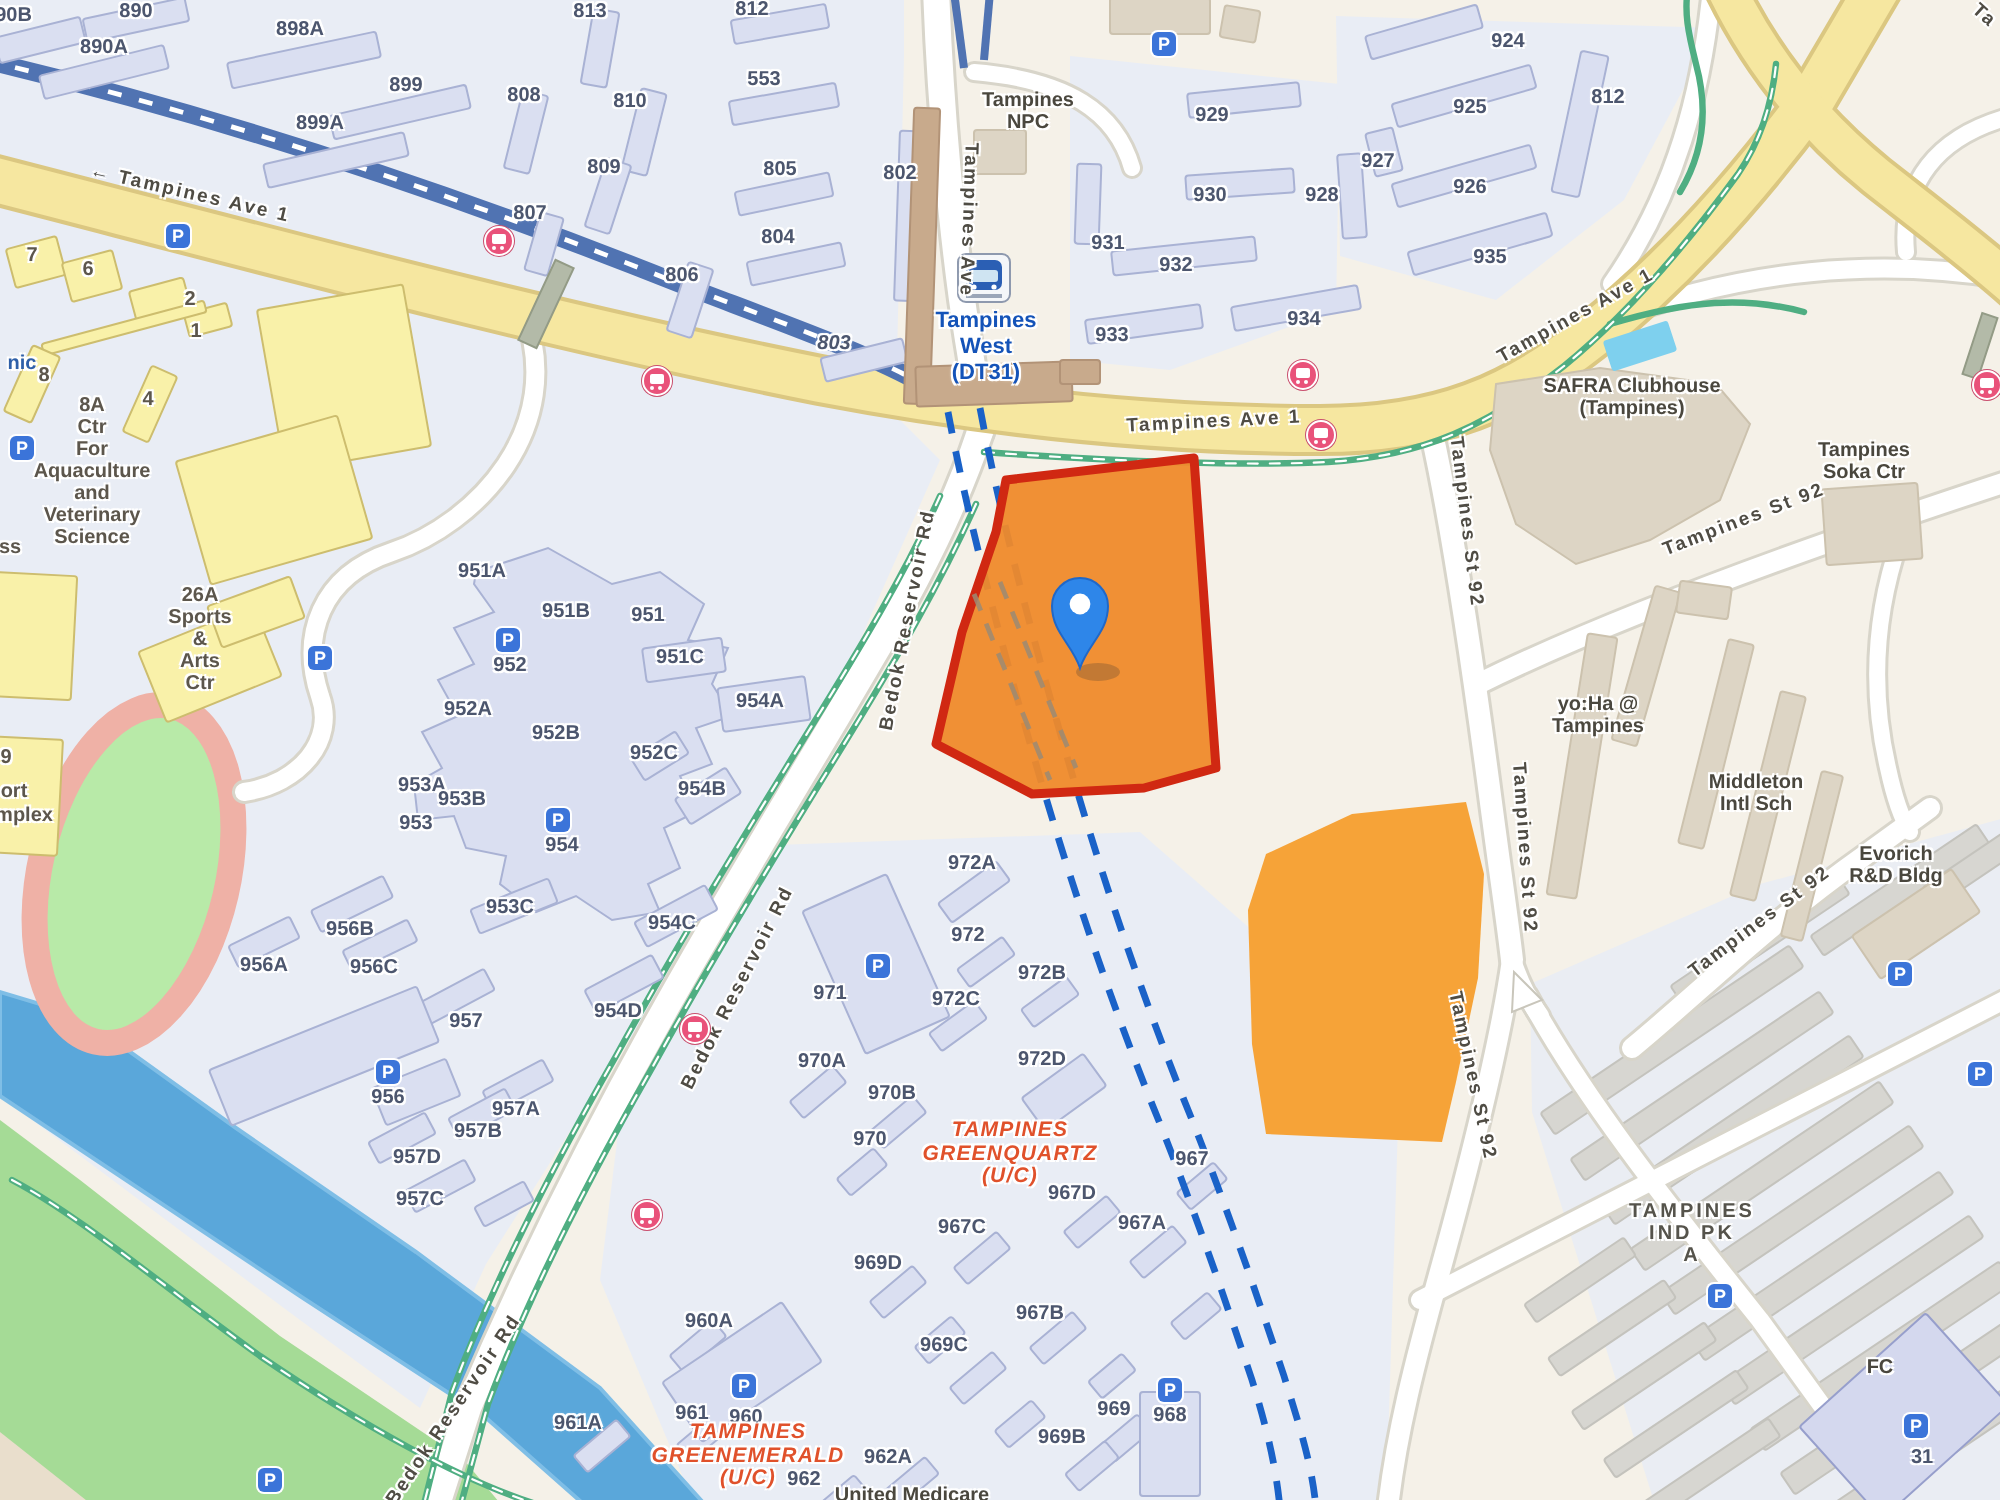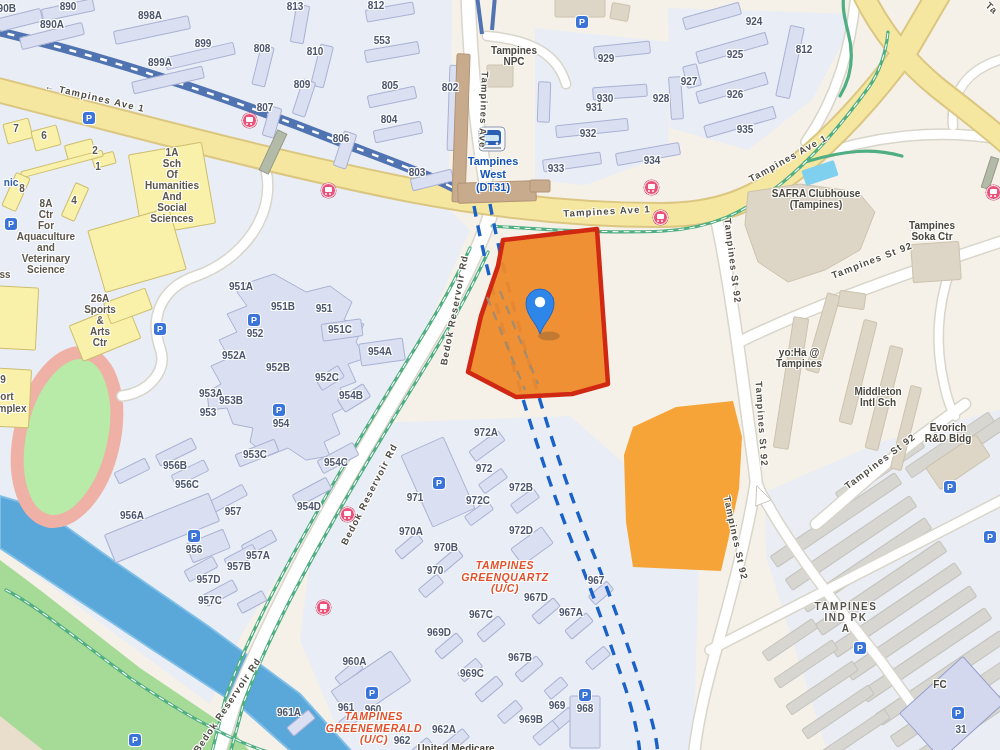--- a/index.html
+++ b/index.html
@@ -310,24 +310,24 @@
       <div class="maplbl blk" style="left: 315px; top: 51px; transform: translate(-50%, -50%) rotate(0deg);">810</div>
       <div class="maplbl blk" style="left: 295px; top: 6px; transform: translate(-50%, -50%) rotate(0deg);">813</div>
       <div class="maplbl blk" style="left: 302px; top: 84px; transform: translate(-50%, -50%) rotate(0deg);">809</div>
       <div class="maplbl blk" style="left: 265px; top: 107px; transform: translate(-50%, -50%) rotate(0deg);">807</div>
       <div class="maplbl blk" style="left: 341px; top: 138px; transform: translate(-50%, -50%) rotate(0deg);">806</div>
       <div class="maplbl blk" style="left: 376px; top: 5px; transform: translate(-50%, -50%) rotate(0deg);">812</div>
       <div class="maplbl blk" style="left: 382px; top: 40px; transform: translate(-50%, -50%) rotate(0deg);">553</div>
       <div class="maplbl blk" style="left: 390px; top: 85px; transform: translate(-50%, -50%) rotate(0deg);">805</div>
       <div class="maplbl blk" style="left: 450px; top: 87px; transform: translate(-50%, -50%) rotate(0deg);">802</div>
       <div class="maplbl blk" style="left: 389px; top: 119px; transform: translate(-50%, -50%) rotate(0deg);">804</div>
-      <div class="maplbl blk" style="left: 417px; top: 172px; transform: translate(-50%, -50%) rotate(0deg);">803</div>
+      <div class="maplbl blk" style="left: 417px; top: 172px; transform: translate(-50%, -50%) rotate(0deg); font-style: italic;">803</div>
       <div class="maplbl blk" style="left: 606px; top: 58px; transform: translate(-50%, -50%) rotate(0deg);">929</div>
       <div class="maplbl blk" style="left: 605px; top: 98px; transform: translate(-50%, -50%) rotate(0deg);">930</div>
-      <div class="maplbl blk" style="left: 554px; top: 107px; transform: translate(-50%, -50%) rotate(0deg); margin-left: 40px;">931</div>
+      <div class="maplbl blk" style="left: 554px; top: 122px; transform: translate(-50%, -50%) rotate(0deg);">931</div>
       <div class="maplbl blk" style="left: 661px; top: 98px; transform: translate(-50%, -50%) rotate(0deg);">928</div>
       <div class="maplbl blk" style="left: 588px; top: 133px; transform: translate(-50%, -50%) rotate(0deg);">932</div>
       <div class="maplbl blk" style="left: 556px; top: 168px; transform: translate(-50%, -50%) rotate(0deg);">933</div>
       <div class="maplbl blk" style="left: 652px; top: 160px; transform: translate(-50%, -50%) rotate(0deg);">934</div>
       <div class="maplbl blk" style="left: 715px; top: 21px; transform: translate(-50%, -50%) rotate(0deg); margin-left: 39px;">924</div>
       <div class="maplbl blk" style="left: 735px; top: 54px; transform: translate(-50%, -50%) rotate(0deg);">925</div>
       <div class="maplbl blk" style="left: 735px; top: 94px; transform: translate(-50%, -50%) rotate(0deg);">926</div>
       <div class="maplbl blk" style="left: 689px; top: 81px; transform: translate(-50%, -50%) rotate(0deg);">927</div>
       <div class="maplbl blk" style="left: 745px; top: 129px; transform: translate(-50%, -50%) rotate(0deg);">935</div>
       <div class="maplbl blk" style="left: 804px; top: 49px; transform: translate(-50%, -50%) rotate(0deg);">812</div>
@@ -342,21 +342,21 @@
       <div class="maplbl blk" style="left: 380px; top: 351px; transform: translate(-50%, -50%) rotate(0deg);">954A</div>
       <div class="maplbl blk" style="left: 211px; top: 393px; transform: translate(-50%, -50%) rotate(0deg);">953A</div>
       <div class="maplbl blk" style="left: 208px; top: 412px; transform: translate(-50%, -50%) rotate(0deg);">953</div>
       <div class="maplbl blk" style="left: 231px; top: 400px; transform: translate(-50%, -50%) rotate(0deg);">953B</div>
       <div class="maplbl blk" style="left: 351px; top: 395px; transform: translate(-50%, -50%) rotate(0deg);">954B</div>
       <div class="maplbl blk" style="left: 281px; top: 423px; transform: translate(-50%, -50%) rotate(0deg);">954</div>
       <div class="maplbl blk" style="left: 255px; top: 454px; transform: translate(-50%, -50%) rotate(0deg);">953C</div>
       <div class="maplbl blk" style="left: 336px; top: 462px; transform: translate(-50%, -50%) rotate(0deg);">954C</div>
       <div class="maplbl blk" style="left: 309px; top: 506px; transform: translate(-50%, -50%) rotate(0deg);">954D</div>
       <div class="maplbl blk" style="left: 175px; top: 465px; transform: translate(-50%, -50%) rotate(0deg);">956B</div>
-      <div class="maplbl blk" style="left: 132px; top: 483px; transform: translate(-50%, -50%) rotate(0deg); margin-top: 32px;">956A</div>
+      <div class="maplbl blk" style="left: 132px; top: 483px; transform: translate(-50%, -50%) rotate(0deg);">956A</div>
       <div class="maplbl blk" style="left: 187px; top: 484px; transform: translate(-50%, -50%) rotate(0deg);">956C</div>
       <div class="maplbl blk" style="left: 233px; top: 511px; transform: translate(-50%, -50%) rotate(0deg);">957</div>
       <div class="maplbl blk" style="left: 194px; top: 549px; transform: translate(-50%, -50%) rotate(0deg);">956</div>
       <div class="maplbl blk" style="left: 258px; top: 555px; transform: translate(-50%, -50%) rotate(0deg);">957A</div>
       <div class="maplbl blk" style="left: 239px; top: 566px; transform: translate(-50%, -50%) rotate(0deg);">957B</div>
       <div class="maplbl blk" style="left: 194px; top: 579px; transform: translate(-50%, -50%) rotate(0deg); padding-left: 29px;">957D</div>
       <div class="maplbl blk" style="left: 210px; top: 600px; transform: translate(-50%, -50%) rotate(0deg);">957C</div>
       <div class="maplbl blk" style="left: 415px; top: 497px; transform: translate(-50%, -50%) rotate(0deg);">971</div>
       <div class="maplbl blk" style="left: 486px; top: 432px; transform: translate(-50%, -50%) rotate(0deg);">972A</div>
       <div class="maplbl blk" style="left: 484px; top: 468px; transform: translate(-50%, -50%) rotate(0deg);">972</div>
@@ -437,29 +437,20 @@
         <div>TAMPINES</div>
         <div>IND PK</div>
         <div>A</div>
       </div>
       <div class="maplbl p" style="left: 456px; top: 748px; transform: translate(-50%, -50%) rotate(0deg);">
         <div>United Medicare</div>
       </div>
       <div class="maplbl p" style="left: 940px; top: 684px; transform: translate(-50%, -50%) rotate(0deg);">
         <div>FC</div>
       </div>
-      <div class="maplbl y" style="left: 172px; top: 185px; transform: translate(-50%, -50%) rotate(0deg);">
-        <div>1A</div>
-        <div>Sch</div>
-        <div>Of</div>
-        <div>Humanities</div>
-        <div>And</div>
-        <div>Social</div>
-        <div>Sciences</div>
-      </div>
       <div class="maplbl y" style="left: 46px; top: 236px; transform: translate(-50%, -50%) rotate(0deg);">
         <div>8A</div>
         <div>Ctr</div>
         <div>For</div>
         <div>Aquaculture</div>
         <div>and</div>
         <div>Veterinary</div>
         <div>Science</div>
       </div>
       <div class="maplbl y" style="left: 100px; top: 320px; transform: translate(-50%, -50%) rotate(0deg);">

